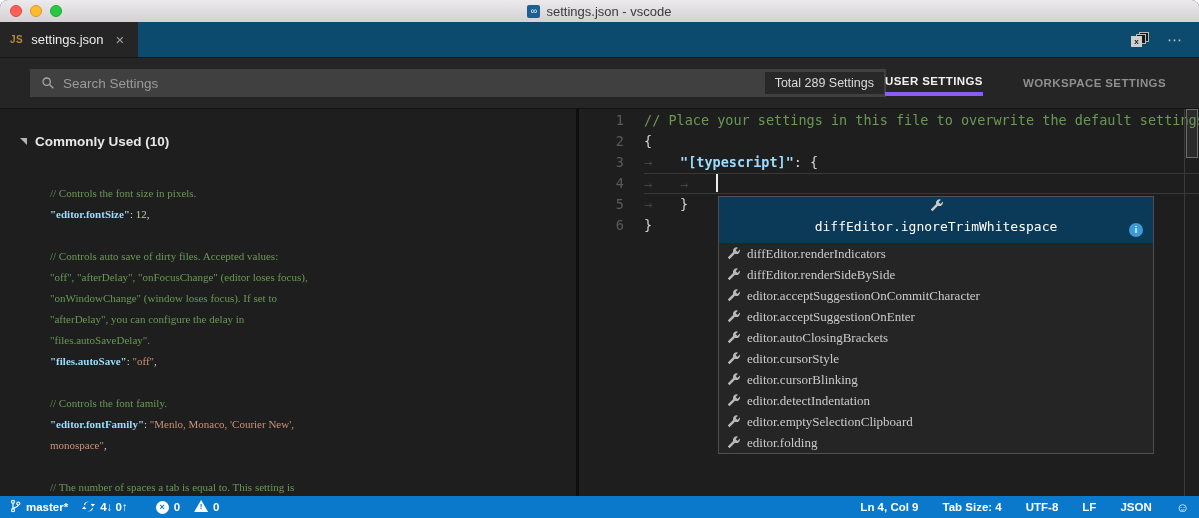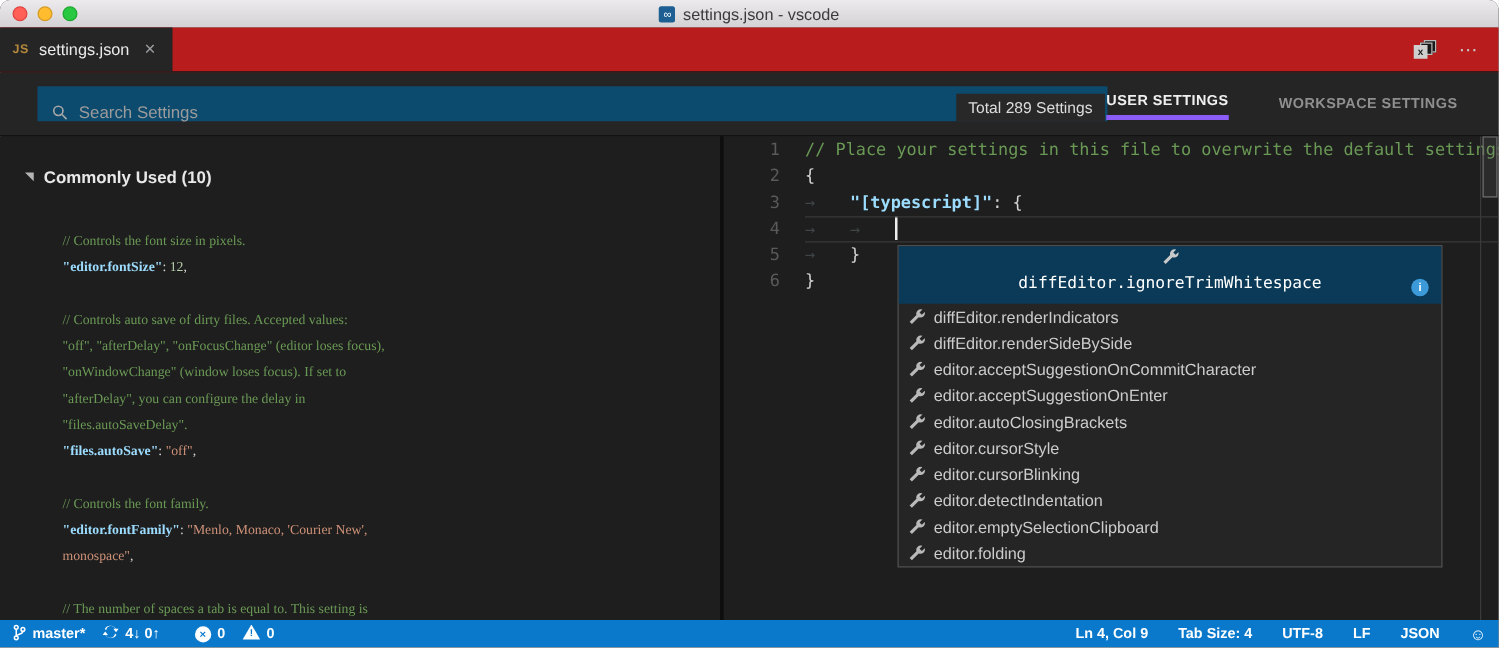--- a/index.html
+++ b/index.html
@@ -7,35 +7,35 @@
   
   .titlebar{position:absolute;top:0;left:0;right:0;height:22px;background:linear-gradient(#eceaec,#d3d1d3);border-bottom:1px solid #b3b1b3;display:flex;align-items:center;justify-content:center;}
   .traffic{position:absolute;left:10px;top:5px;display:flex;gap:8px;}
   .tl{width:12px;height:12px;border-radius:50%;display:inline-block;}
   .tl.red{background:#ff5f57;border:1px solid #e0443e;box-sizing:border-box;}
   .tl.yellow{background:#febc2e;border:1px solid #d89b22;box-sizing:border-box;}
   .tl.green{background:#28c840;border:1px solid #1da82f;box-sizing:border-box;}
   .title-center{display:flex;align-items:center;gap:6px;font-size:13px;color:#3b3b3b;}
   .vsc-ic{width:13px;height:13px;border-radius:2px;background:#1d5e93;color:#fff;font-size:9px;line-height:13px;text-align:center;display:inline-block;}
   
-  .tabbar{position:absolute;top:22px;left:0;right:0;height:36px;background:#b91c1c;display:flex;justify-content:space-between;border-bottom:1px solid #161616;box-sizing:border-box;}
+  .tabbar{position:absolute;top:22px;left:0;right:0;height:36px;background:#0c4a6e;display:flex;justify-content:space-between;border-bottom:1px solid #161616;box-sizing:border-box;}
   .tab{width:138px;background:#252526;display:flex;align-items:center;gap:8px;padding:0 10px;box-sizing:border-box;color:#eaeaea;font-size:13px;}
   .js-badge{color:#b5893c;font-weight:bold;font-size:10px;letter-spacing:.5px;}
   .tab-label{font-weight:normal;}
   .tab-close{color:#9da0a2;font-size:15px;margin-left:4px;cursor:pointer;}
   .tab-actions{display:flex;align-items:center;gap:18px;padding-right:16px;color:#c5c5c5;}
   .split-ic{position:relative;width:18px;height:15px;display:inline-block;}
   .split-ic .pg{position:absolute;width:10px;height:10px;border:1px solid #b9b9b9;box-sizing:border-box;background:#1a1a1b;}
   .split-ic .pg2{right:0;top:0;}
   .split-ic .pg1{right:3px;top:2px;}
   .split-ic .front{position:absolute;left:0;bottom:0;width:11px;height:11px;background:#cfcfcf;color:#1a1a1b;font-size:8px;font-weight:bold;display:flex;align-items:center;justify-content:center;}
   .more-dots{font-size:15px;letter-spacing:1px;}
   
   .set-header{position:absolute;top:58px;left:0;right:0;height:51px;background:#252526;border-bottom:1px solid #121212;box-sizing:border-box;}
-  .searchbox{position:absolute;left:30px;top:11px;width:856px;height:28px;background:#0c4a6e;display:flex;align-items:flex-end;padding:0 2px 0 11px;box-sizing:border-box;}
+  .searchbox{position:absolute;left:30px;top:11px;width:856px;height:28px;background:#404040;display:flex;align-items:center;padding:0 2px 0 11px;box-sizing:border-box;}
   .search-ph{color:#9b9b9b;font-size:13.5px;margin-left:8px;flex:1;}
   .total-badge{background:#282828;color:#dcdcdc;font-size:12.5px;padding:4px 10px;white-space:nowrap;}
   .scope-tabs{position:absolute;right:33px;top:0;height:100%;display:flex;align-items:center;gap:40px;font-size:11.5px;font-weight:bold;letter-spacing:.4px;}
   .scope{color:#8f8f8f;padding:5px 0;cursor:pointer;}
   .scope.active{color:#f0f0f0;border-bottom:4px solid #8b5cf6;}
   
   .main{position:absolute;top:109px;bottom:22px;left:0;right:0;display:flex;}
   .left-pane{width:576px;position:relative;background:#1e1e1e;overflow:hidden;flex:none;}
   .sash{width:3px;background:#0e0e0e;flex:none;}
   .right-pane{flex:1;position:relative;background:#1e1e1e;overflow:hidden;}
@@ -54,21 +54,21 @@
   .gutter{width:45px;padding-right:20px;text-align:right;color:#5a5a5a;flex:none;}
   .line-content{white-space:pre;color:#d4d4d4;}
   .editor-line.current::after{content:"";position:absolute;left:65px;right:0;top:0;bottom:0;border-top:1px solid #383838;border-bottom:1px solid #383838;pointer-events:none;}
   .cursor{display:inline-block;width:2px;height:19px;background:#ededed;vertical-align:text-bottom;}
   
   .suggest{position:absolute;left:139px;top:87px;width:436px;background:#252526;border:1px solid #4f4f4f;box-sizing:border-box;z-index:5;}
   .sugg-selected{background:#0a3a57;padding:2px 0 3px 0;}
   .sugg-title-row{display:flex;align-items:center;gap:7px;height:21px;padding:0 8px;color:#ffffff;font-family:"DejaVu Sans Mono",monospace;font-size:13px;flex-direction:column;}
   .sugg-desc-row{display:flex;align-items:center;height:20px;padding:0 10px 0 28px;color:#c9dded;font-size:12.5px;}
   .info-ic{margin-left:auto;width:14px;height:14px;border-radius:50%;background:#3c9ad8;color:#fff;font-size:9px;font-weight:bold;display:flex;align-items:center;justify-content:center;}
-  .sugg-item{display:flex;align-items:center;gap:7px;height:21px;padding:0 8px;color:#cccccc;font-family:Liberation Sans, sans-serif;font-size:13px;cursor:pointer;}
+  .sugg-item{display:flex;align-items:center;gap:7px;height:21px;padding:0 8px;color:#cccccc;font-family:Liberation Serif, serif;font-size:13px;cursor:pointer;}
   .wrench{display:inline-flex;flex:none;width:13px;}
   
   .sb-track{position:absolute;right:0;top:0;bottom:0;width:14px;border-left:1px solid #3a3a3a;z-index:6;}
   .sb-thumb{position:absolute;right:1px;top:0;width:12px;height:49px;border:1px solid #6e6e6e;background:rgba(120,120,120,.15);box-sizing:border-box;}
   
   .statusbar{position:absolute;left:0;right:0;bottom:0;height:22px;background:#0a79cc;color:#fff;display:flex;align-items:center;justify-content:space-between;padding:4px 10px;box-sizing:border-box;font-size:11.5px;font-weight:bold;}
   .sb-group{display:flex;align-items:center;gap:14px;}
   .sb-group.right{gap:24px;}
   .sb-item{display:flex;align-items:center;gap:5px;cursor:pointer;white-space:nowrap;}
   .sb-item.spaced{margin-left:14px;}

